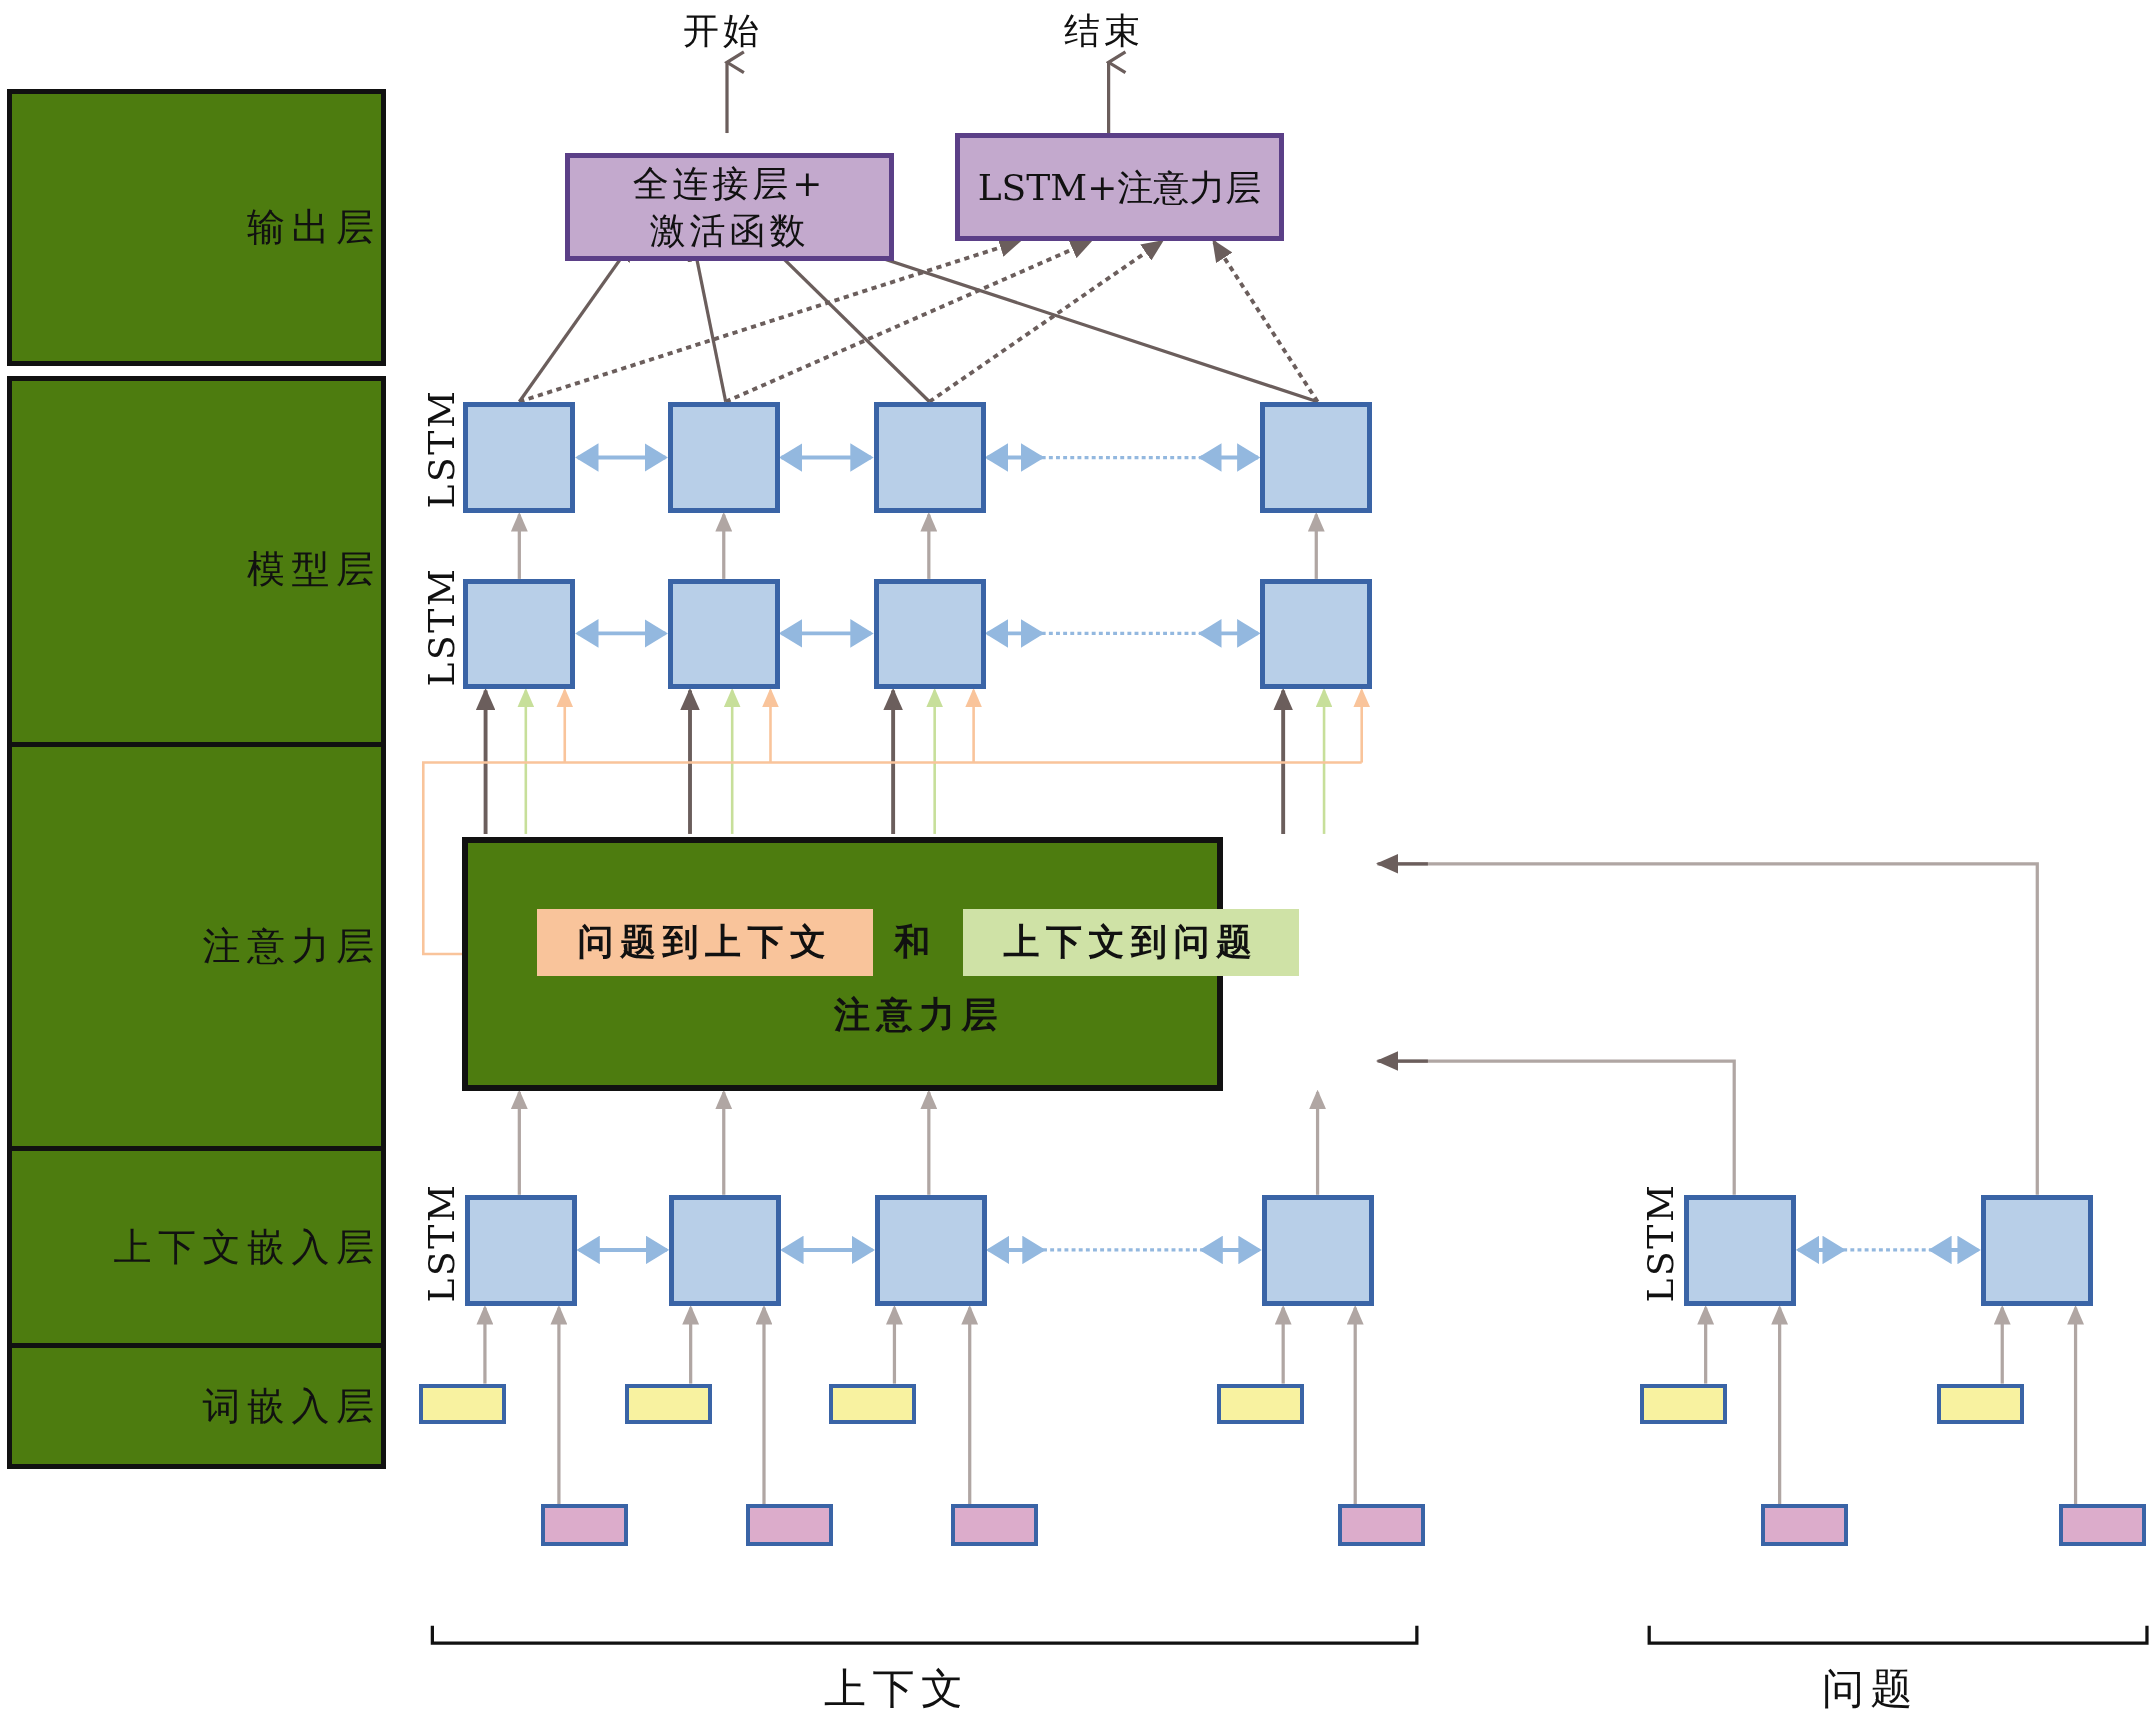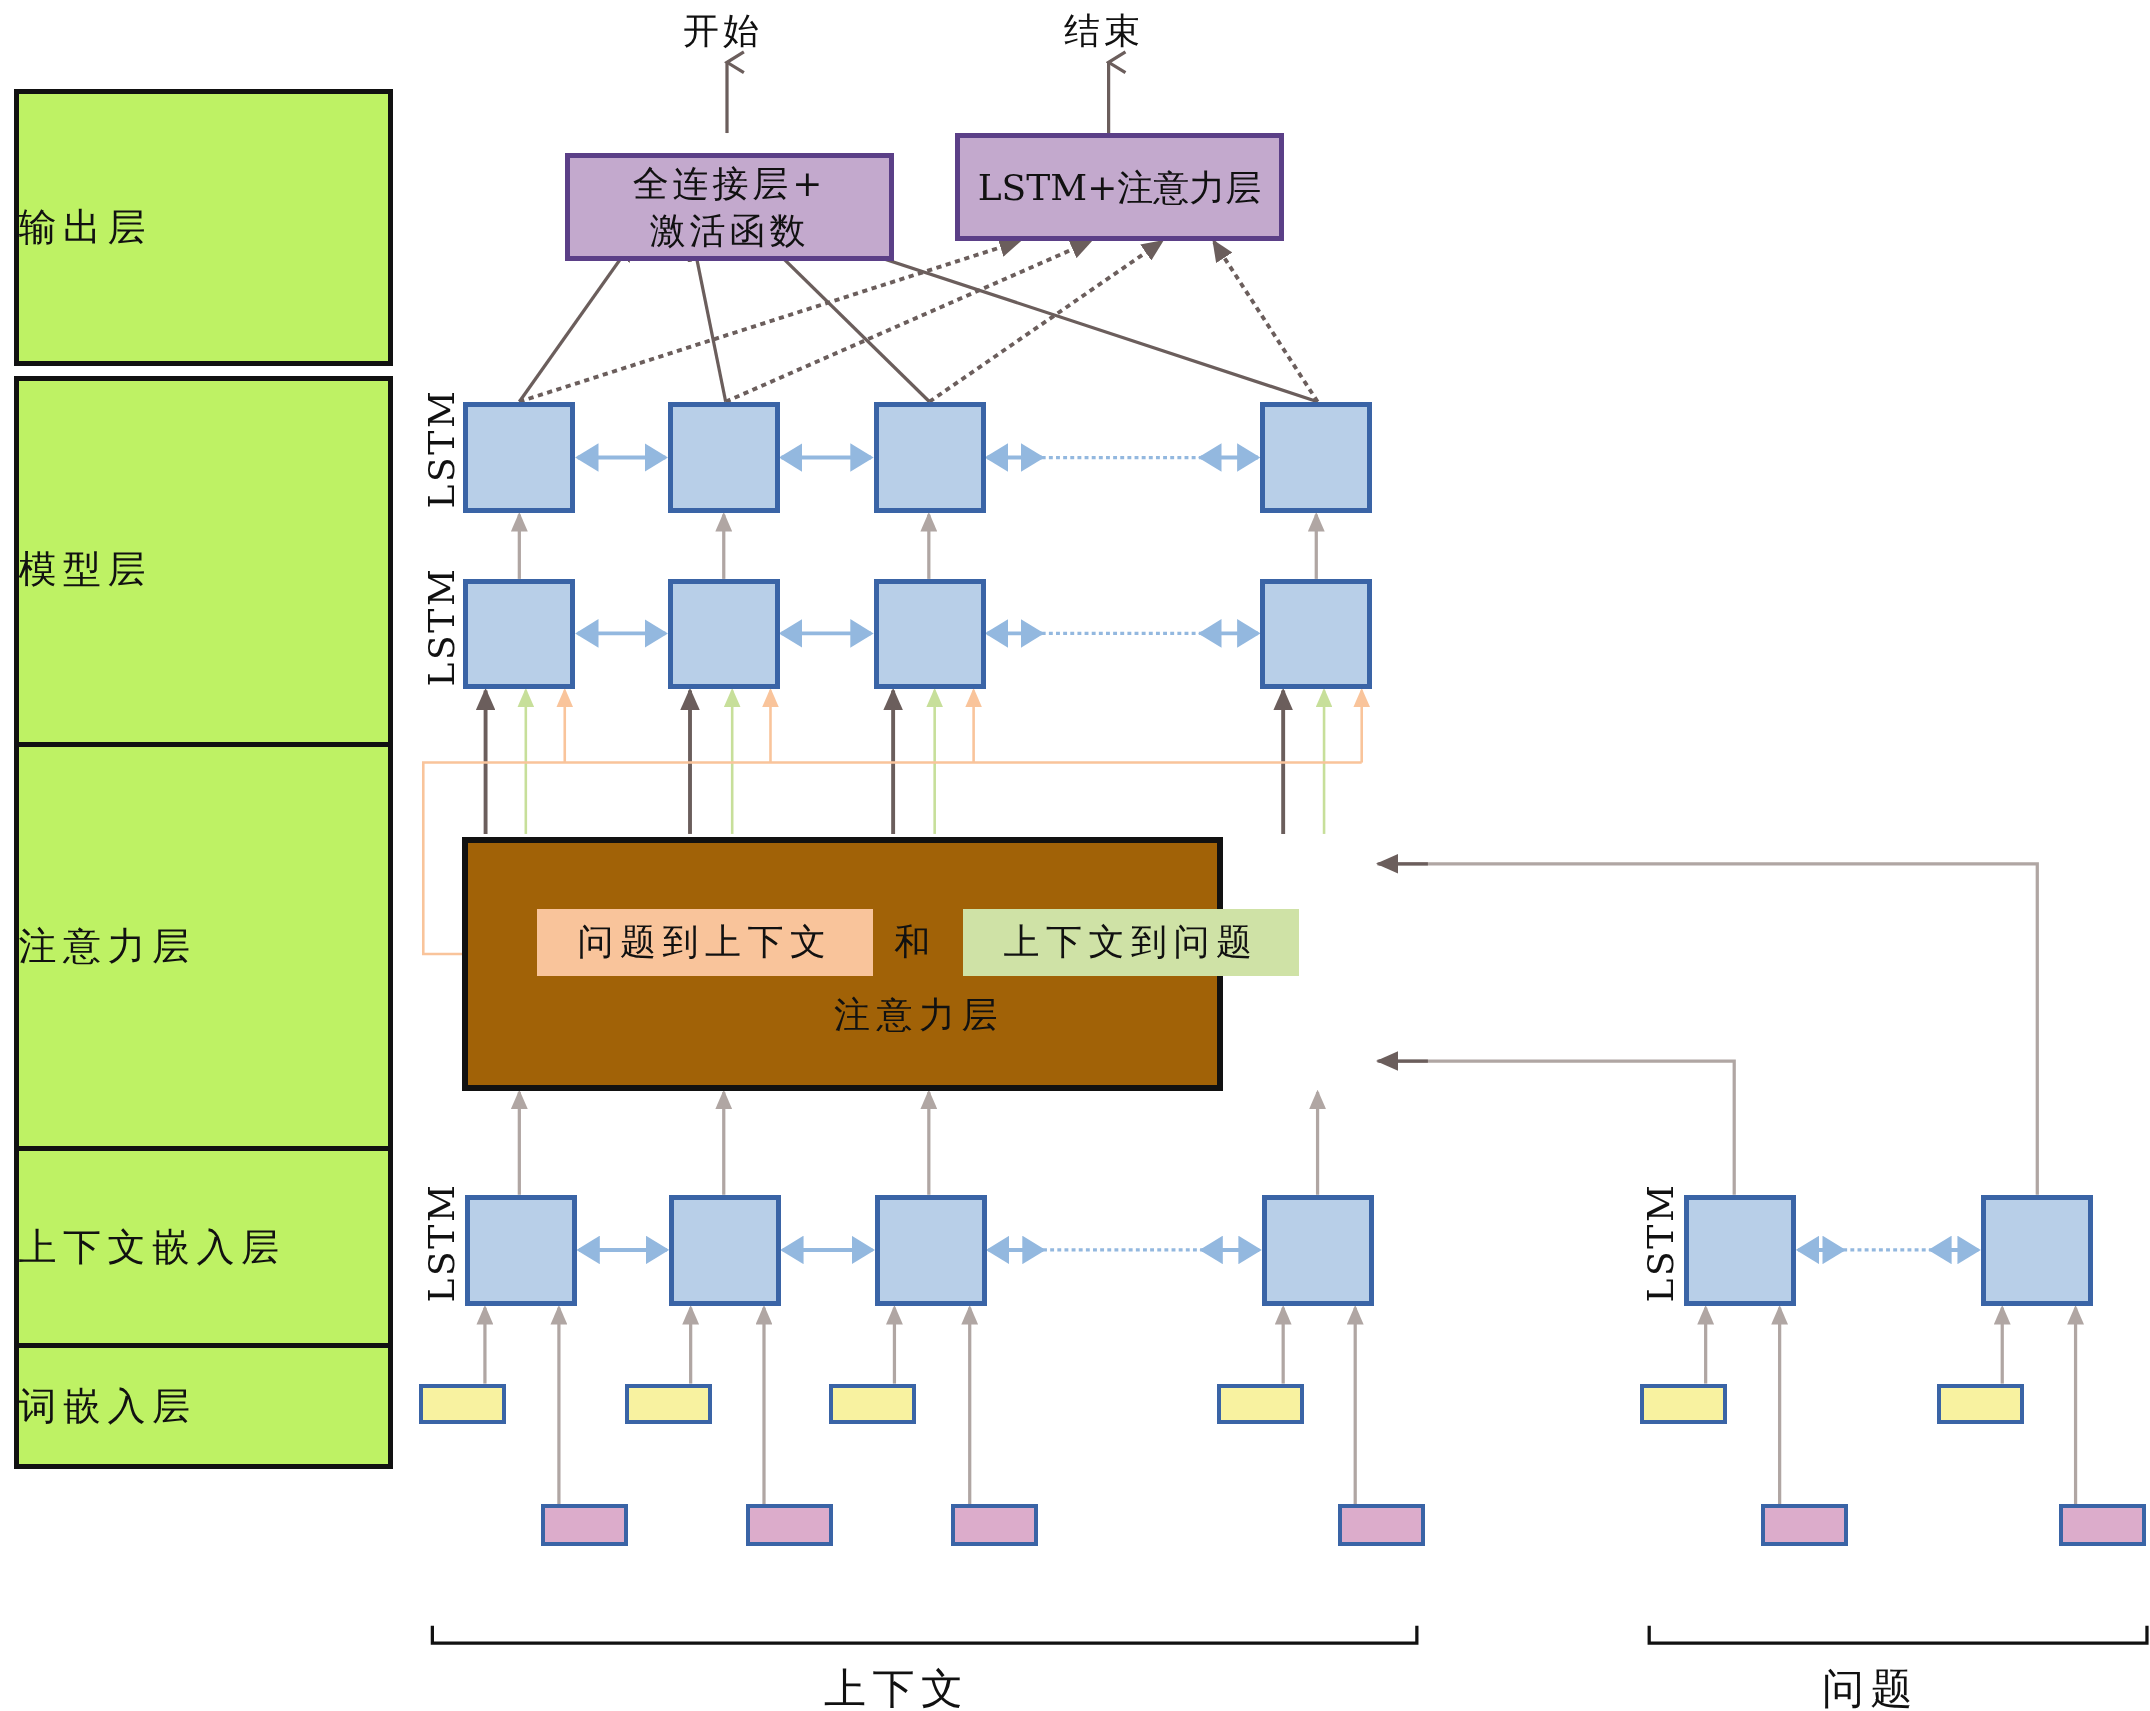--- a/index.html
+++ b/index.html
@@ -1,25 +1,25 @@
 <!DOCTYPE html>
 <html style="font-size:10.4px"><head>
 <meta charset="utf-8">
 <style>
   html,body{margin:0;padding:0;background:#ffffff;}
   body{width:2151px;height:1712px;position:relative;overflow:hidden;font-family:"DejaVu Serif","Liberation Serif",serif;color:#111;}
   .layer-col{position:absolute;left:2.6px;top:89px;width:384px;height:1498px;}
-  .layer-cell{position:absolute;left:11px;width:379px;background:#bef264;border:5.2px solid #111;box-sizing:border-box;display:flex;align-items:center;justify-content:flex-start;font-size:38px;letter-spacing:6.5px;}
+  .layer-cell{position:absolute;left:4px;width:379px;background:#4d7c0f;border:5.2px solid #111;box-sizing:border-box;display:flex;align-items:center;justify-content:flex-end;font-size:38px;letter-spacing:6.5px;}
   .box-out{position:absolute;background:#c3a9cd;border:5.2px solid #5b3f87;box-sizing:border-box;display:flex;align-items:center;justify-content:center;text-align:center;font-size:36px;line-height:47px;color:#111;}
   .lstm{position:absolute;background:#b8cfe8;border:5.2px solid #3a64a6;box-sizing:border-box;}
   .word{position:absolute;background:#f8f2a0;border:4.5px solid #3a64a6;box-sizing:border-box;}
   .char{position:absolute;background:#dcaccb;border:4.5px solid #3a64a6;box-sizing:border-box;}
   .vlabel{position:absolute;font-size:36px;transform:rotate(-90deg);transform-origin:center center;white-space:nowrap;letter-spacing:2.6px;}
   .top-label{position:absolute;font-size:36px;letter-spacing:3.9px;}
-  .attn{position:absolute;left:462px;top:837px;width:761px;height:254px;border:6.5px solid #111;box-sizing:border-box;background:#a16207;}
+  .attn{position:absolute;left:462px;top:837px;width:761px;height:254px;border:6.5px solid #111;box-sizing:border-box;background:#4d7c0f;font-weight:bold;}
   .tag{position:absolute;font-size:36px;letter-spacing:6.5px;display:flex;align-items:center;justify-content:center;}
   .bottom-label{position:absolute;font-size:42px;letter-spacing:6.5px;}
   svg.lines{position:absolute;left:0;top:0;}
 </style>
 </head>
 <body>
 
 <svg class="lines" width="2151" height="1712" xmlns="http://www.w3.org/2000/svg" viewBox="0 0 3314 2638">
   <defs>
     <marker id="ah-dark" markerWidth="10" markerHeight="10" refX="8" refY="5" orient="auto" markerUnits="userSpaceOnUse" viewBox="0 0 10 10">

